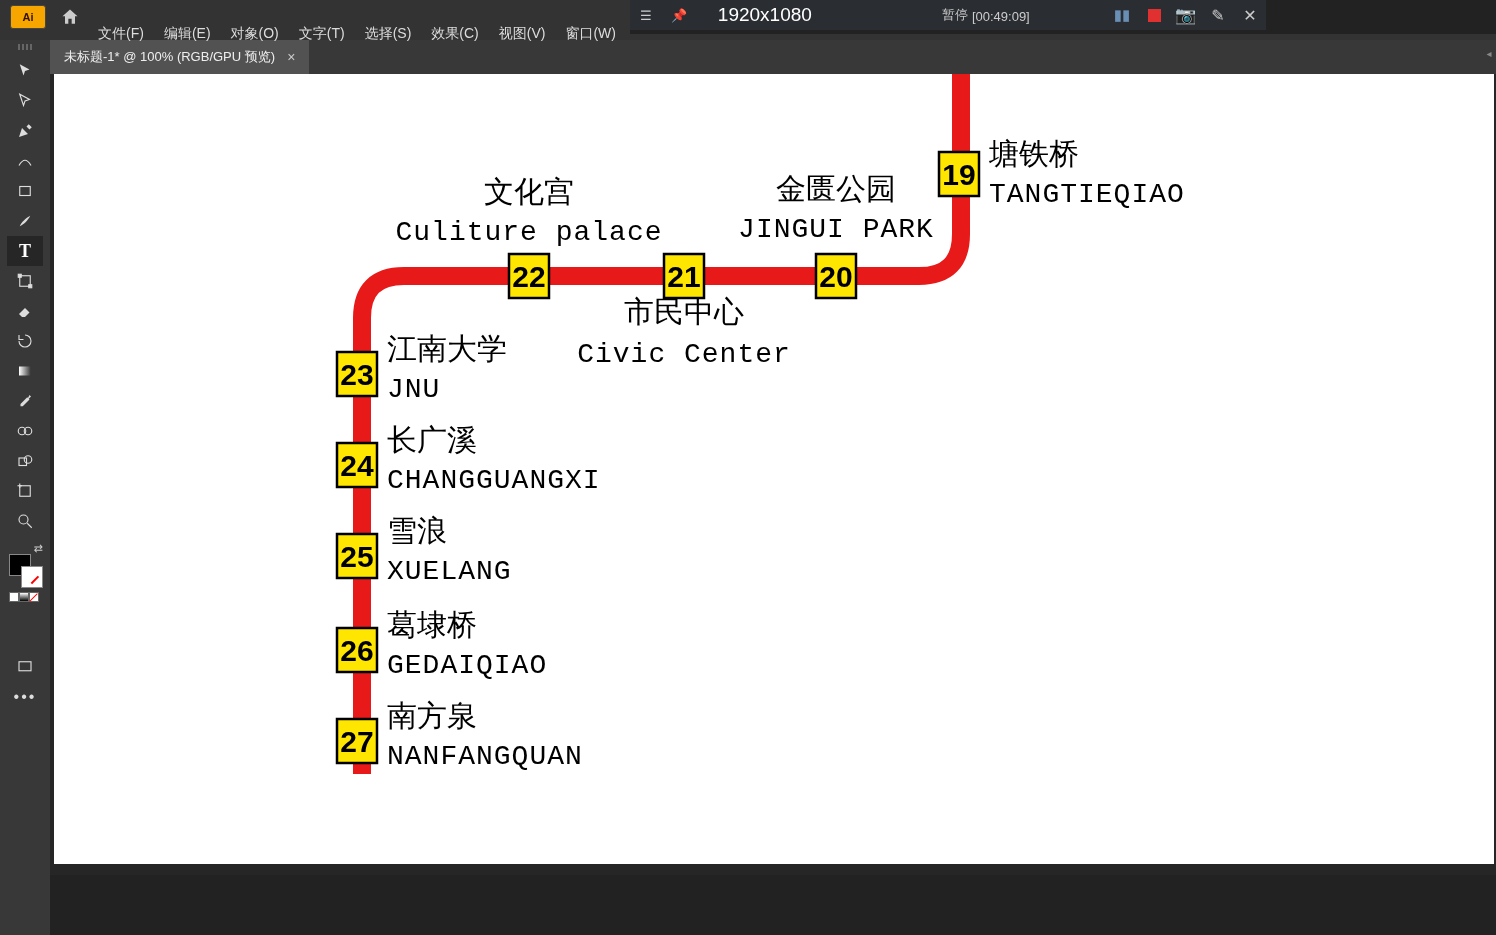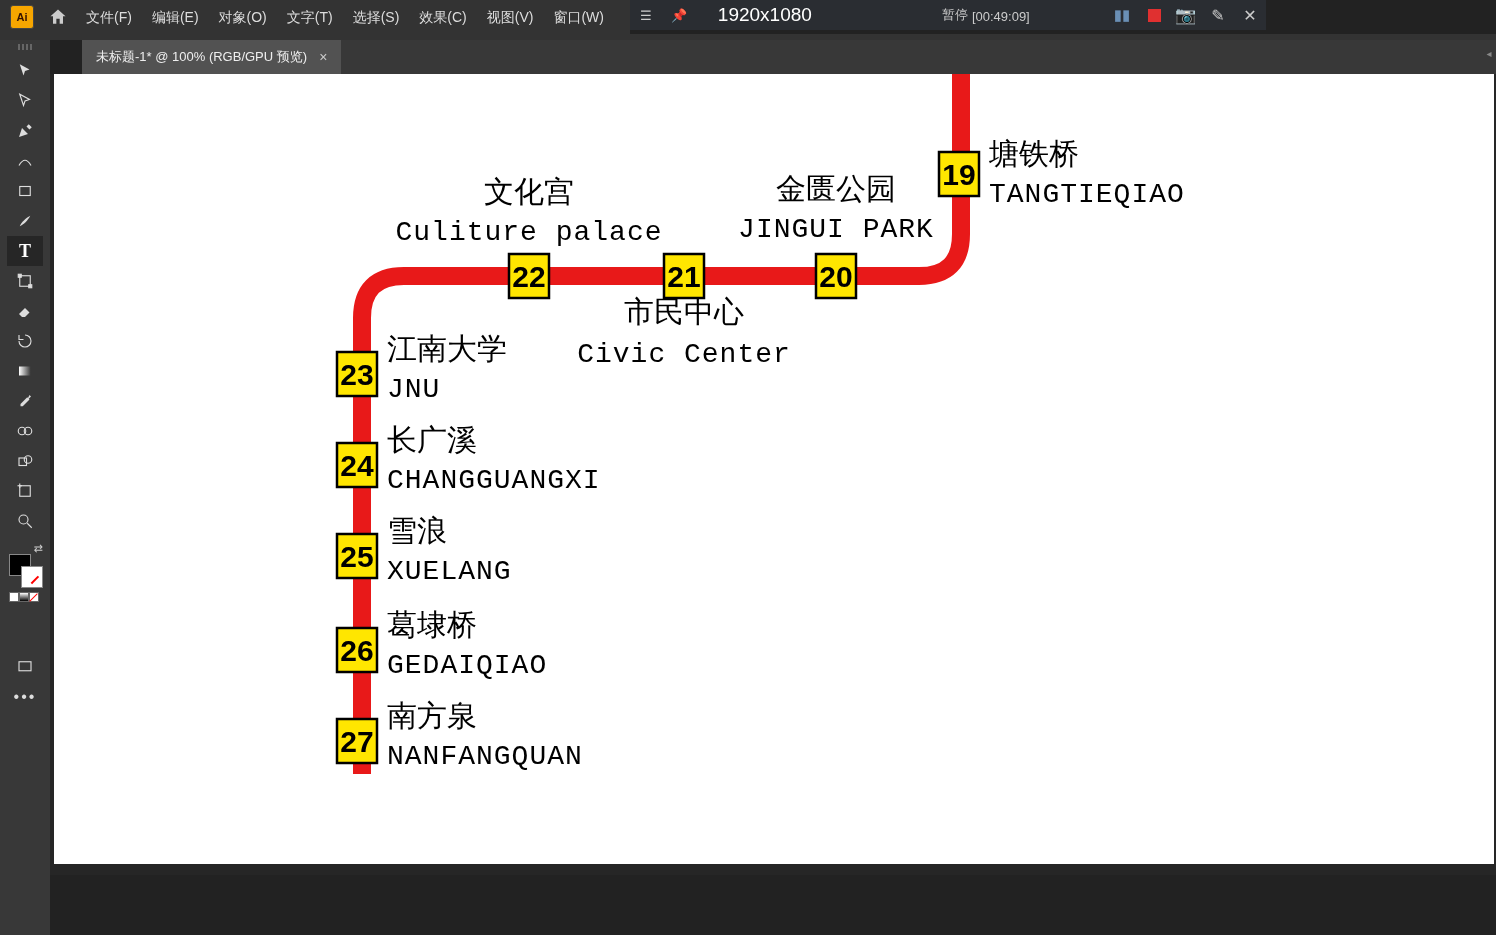--- a/index.html
+++ b/index.html
@@ -6,30 +6,30 @@
 body { font-family: "Microsoft YaHei", Arial, sans-serif; background: #222; width: 1496px; height: 935px; overflow: hidden; position: relative; }
 
 
 .recorder-bar { position: absolute; top: 0; left: 630px; right: 230px; height: 30px; background: #2a2d32; display: flex; align-items: center; color: #ccc; font-size: 13px; z-index: 100; }
 .recorder-bar .rec-item { margin: 0 10px; display: flex; align-items: center; }
 .rec-controls { position: absolute; top: 0; right: 230px; width: 160px; height: 30px; display: flex; align-items: center; justify-content: space-around; background: #2a2d32; z-index: 100; }
 .rec-btn { width: 24px; height: 24px; display: flex; align-items: center; justify-content: center; cursor: pointer; color: #ccc; }
 
 
 .menu-bar { position: absolute; top: 0; left: 0; width: 630px; height: 34px; background: #333; display: flex; align-items: center; color: #ddd; font-size: 14px; z-index: 90; }
-.app-icon { width: 24px; height: 24px; margin: 8px 10px; background: #f7a600; border-radius: 3px; display: flex; align-items: center; justify-content: center; color: #310; font-weight: bold; font-size: 11px; border: 1px solid #444;}
+.app-icon { width: 36px; height: 24px; margin: 8px 10px; background: #f7a600; border-radius: 3px; display: flex; align-items: center; justify-content: center; color: #310; font-weight: bold; font-size: 11px; border: 1px solid #444;}
 .home-icon { width: 20px; height: 20px; margin: 0 8px 0 4px; cursor: pointer; }
-.menu-item { padding: 0 10px; cursor: pointer; height: 34px; line-height: 34px; white-space: nowrap; }
+.menu-item { padding: 16px 10px; cursor: pointer; height: 34px; line-height: 34px; white-space: nowrap; }
 
 
 .second-bar { position: absolute; top: 34px; left: 0; right: 0; height: 6px; background: #333; z-index: 80;}
 .panel-toggle { position: absolute; top: 40px; right: 0; width: 14px; height: 26px; background: #383838; z-index:200; display:flex; align-items:center; justify-content:center; color:#888; font-size:10px; cursor:pointer;}
 
 
-.tab-bar { position: absolute; top: 40px; left: 50px; right: 0; height: 34px; background: #383838; display: flex; align-items: center; z-index: 70; margin-left: 32px; }
+.tab-bar { position: absolute; top: 40px; left: 50px; right: 0; height: 34px; background: #383838; display: flex; align-items: center; z-index: 70; }
 .tab { background: #525252; color: #eee; font-size: 13px; padding: 8px 14px; display: flex; align-items: center; border-top-left-radius: 0px; white-space: nowrap;}
 .tab .close-x { margin-left: 12px; color: #ccc; font-size: 14px; cursor: pointer; }
 
 
 .toolbox { position: absolute; top: 40px; left: 0; width: 50px; bottom: 0; background: #383838; z-index: 60; display: flex; flex-direction: column; align-items: center; padding-top: 4px; }
 .toolbox .grip { width: 30px; height: 8px; display:flex; justify-content:center; gap:2px; margin-bottom:4px;}
 .toolbox .grip span{ width:2px; height:6px; background:#666;}
 .tool { width: 36px; height: 30px; display: flex; align-items: center; justify-content: center; color: #ddd; cursor: pointer; position: relative; margin: 0; }
 .tool.active { background: #262626; }
 .tool svg { width: 18px; height: 18px; }

